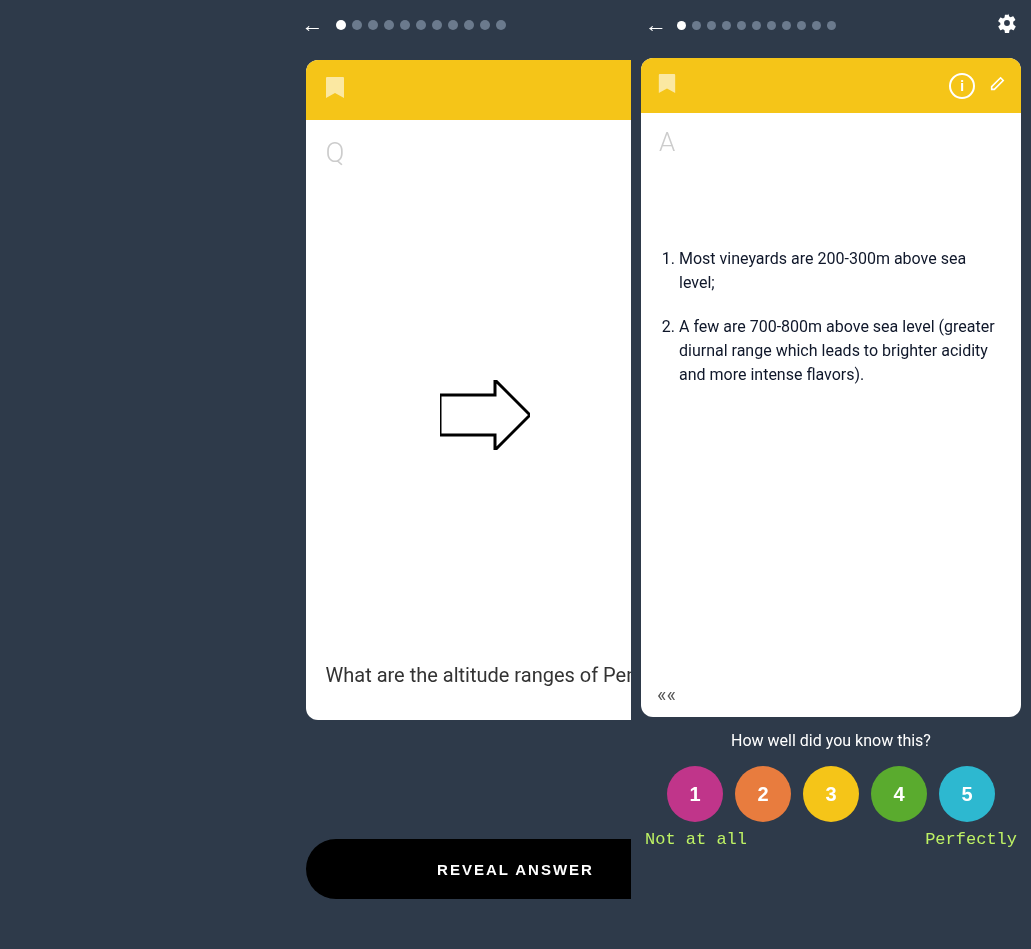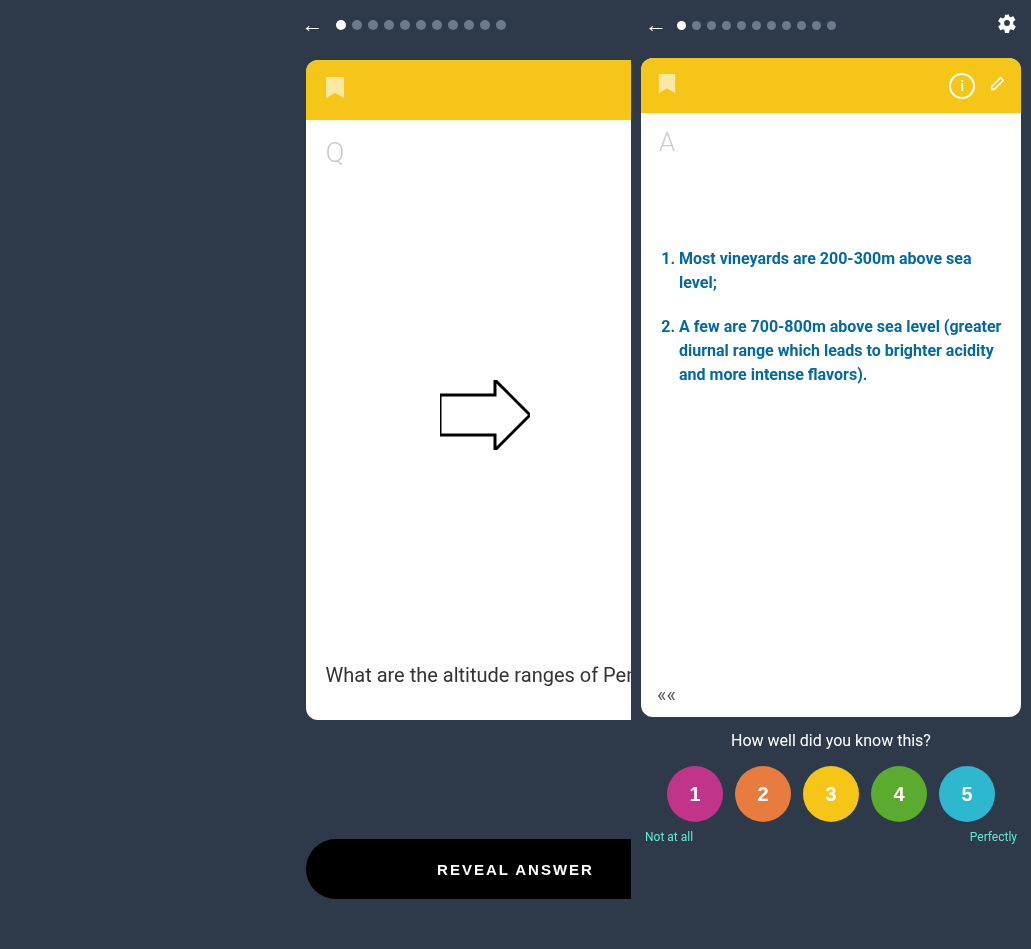--- a/index.html
+++ b/index.html
@@ -231,24 +231,23 @@
       margin-bottom: 10px;
     }
 
     .answer-list {
       padding-left: 20px;
       margin-top: 80px;
     }
 
     .answer-list li {
       font-size: 16px;
-      color: #0369a1;
+      color: #0f172a;
       line-height: 1.5;
       margin-bottom: 20px;
-      font-weight: bold;
     }
 
     .card-footer-arrows {
       padding: 10px 16px;
       color: #555;
       font-size: 20px;
     }
 
     .rating-section {
       width: 380px;
@@ -286,22 +285,23 @@
     }
 
     .rating-labels {
       display: flex;
       justify-content: space-between;
       width: 100%;
       padding: 0 4px;
     }
 
     .rating-label-text {
-      color: #5eead4;
-      font-size: 12px;
+      color: #bef264;
+      font-size: 17px;
+      font-family: Liberation Mono, monospace;
     }
 
     .dot-sm {
       width: 9px;
       height: 9px;
       border-radius: 50%;
       background-color: #6b7a8d;
     }
 
     .dot-sm.active {

